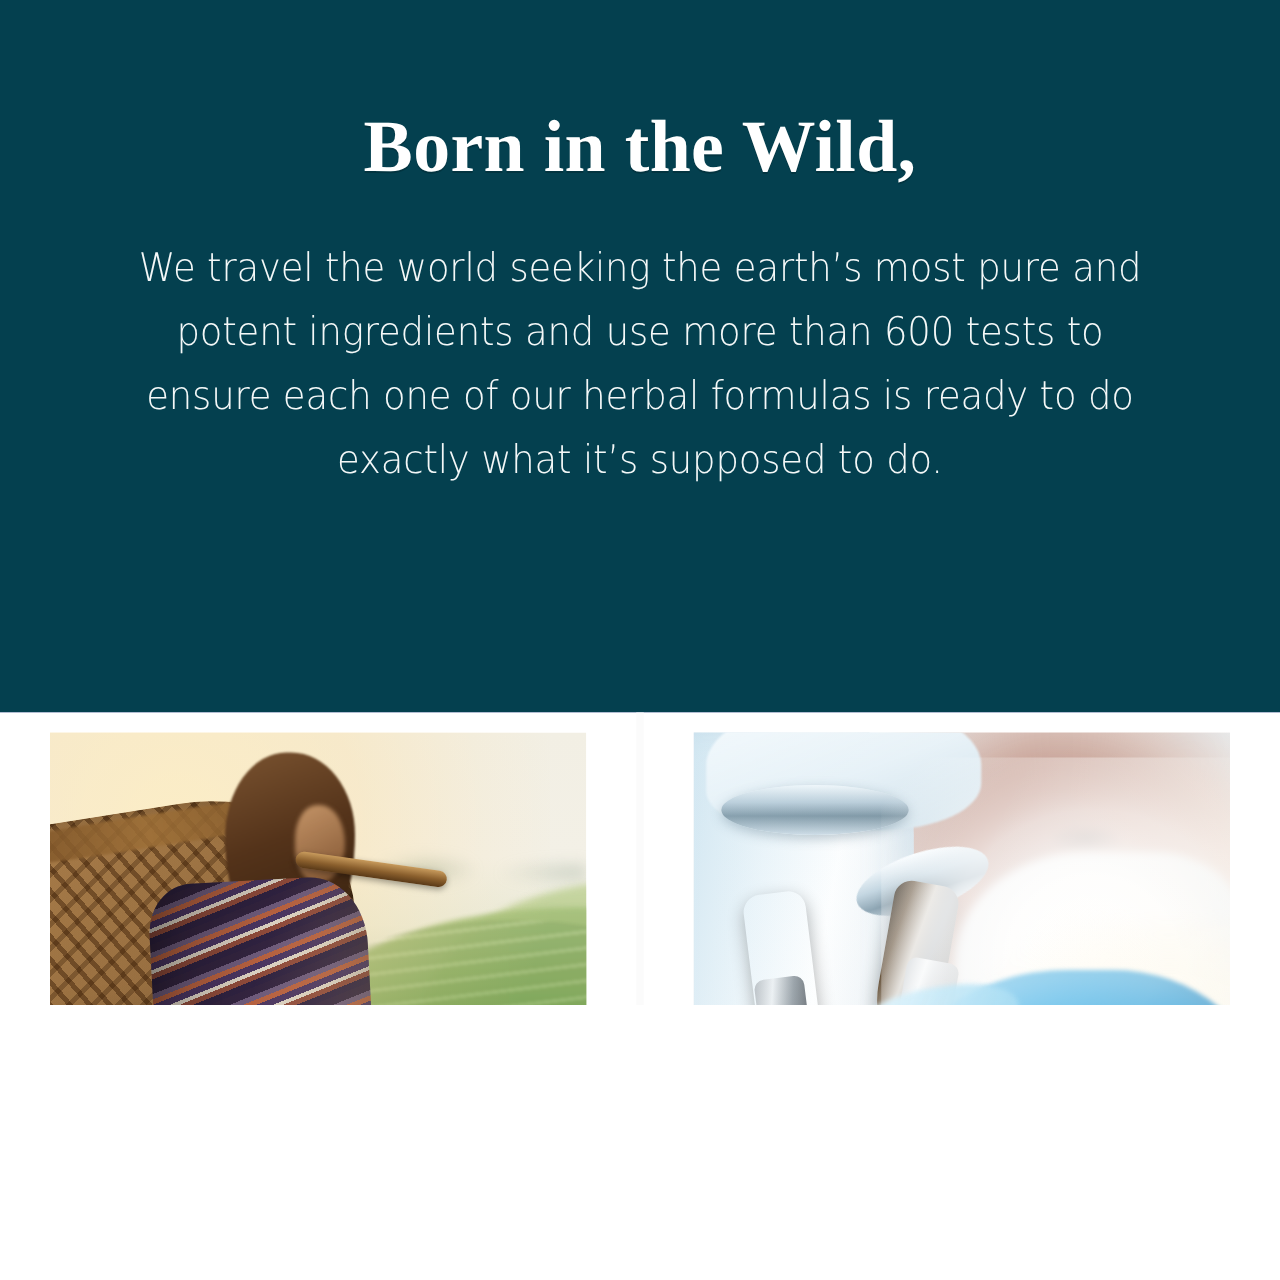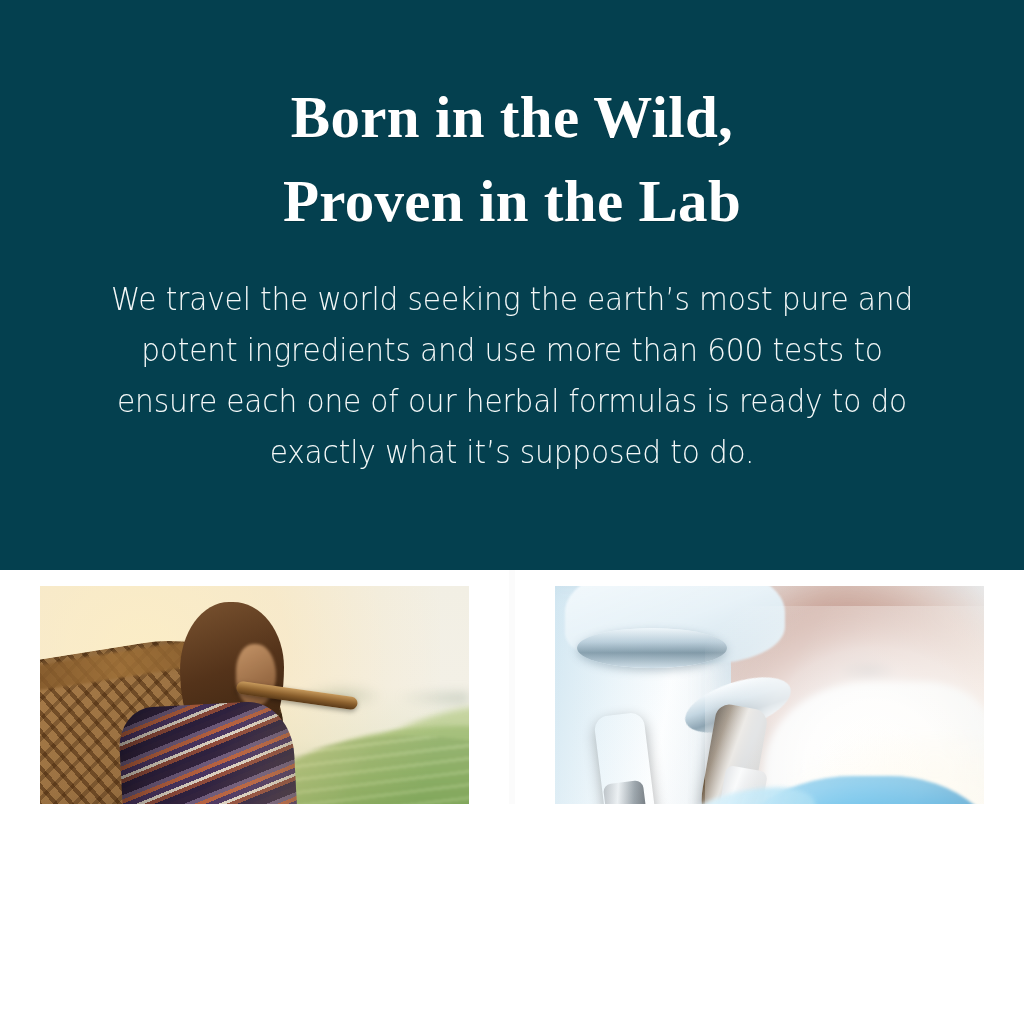--- a/index.html
+++ b/index.html
@@ -475,21 +475,20 @@
 </style>
 </head>
 <body>
 
 <div class="canvas">
 
   <section class="text-panel">
 
     <h1 class="headline">
       <span class="headline-line">Born in the Wild,</span>
-      <span class="headline-line">Proven in the Lab</span>
     </h1>
 
     <p class="body-copy">
       <span class="body-line">We travel the world seeking the earth’s most pure and</span>
       <span class="body-line">potent ingredients and use more than 600 tests to</span>
       <span class="body-line">ensure each one of our herbal formulas is ready to do</span>
       <span class="body-line">exactly what it’s supposed to do.</span>
     </p>
 
   </section>

